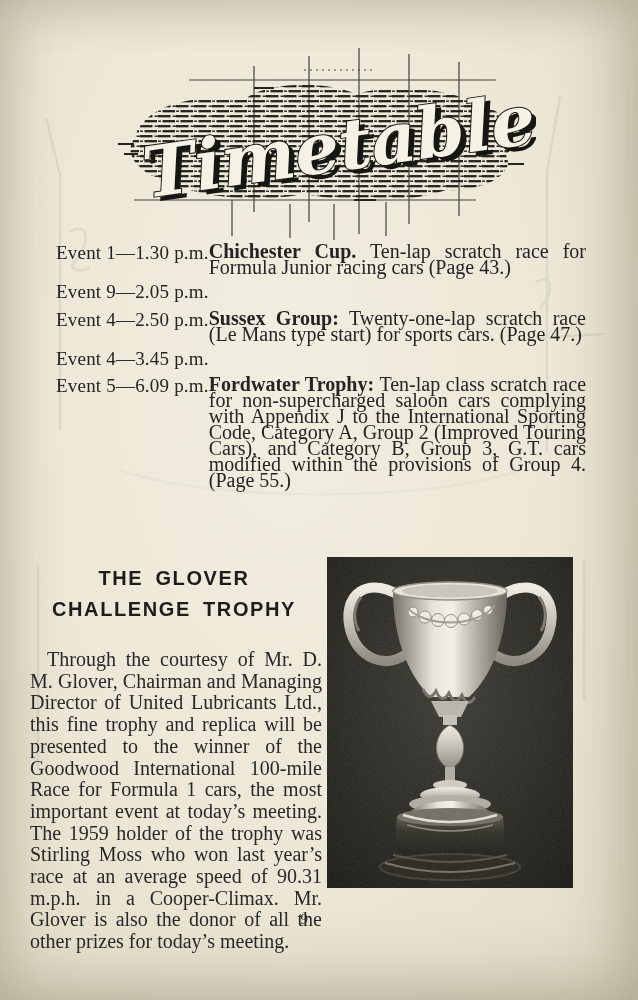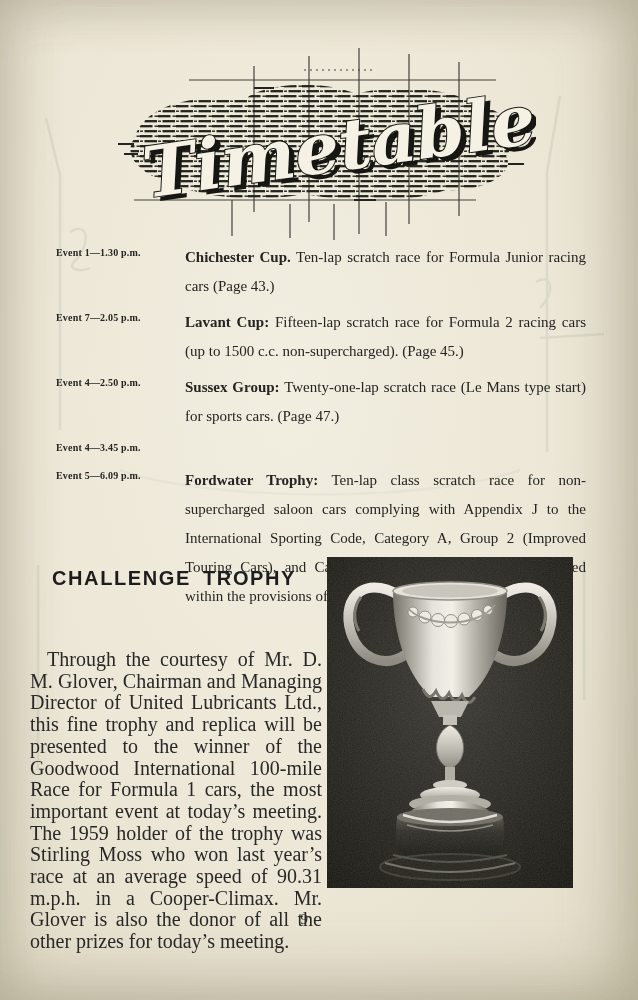--- a/index.html
+++ b/index.html
@@ -9,22 +9,22 @@
     box-shadow: inset -30px 0 55px rgba(105,98,72,.18),
                 inset 0 -34px 60px rgba(105,98,72,.14),
                 inset 22px 0 48px rgba(110,100,75,.12),
                 inset 0 18px 40px rgba(110,100,75,.08);
     font-family:"Liberation Serif", serif;color:#242424;
   }
   .ghosts{position:absolute;left:0;top:0;width:638px;height:1000px;}
   .logo{position:absolute;left:104px;top:44px;width:432px;height:196px;}
   .events{position:absolute;left:56px;top:243px;width:530px;}
   .event-row{display:flex;margin-bottom:7px;}
-  .event-time{flex:0 0 129px;font-weight:bold;font-size:10px;line-height:20.5px;letter-spacing:.2px;white-space:nowrap;}
-  .event-desc{flex:1;font-size:15px;line-height:29px;text-align:justify;}
+  .event-time{flex:0 0 129px;font-weight:normal;font-size:19px;line-height:20.5px;letter-spacing:.2px;white-space:nowrap;}
+  .event-desc{flex:1;font-size:20px;line-height:16px;text-align:justify;}
   .event-title{font-weight:bold;}
   .trophy-heading{
     position:absolute;left:26px;top:563px;width:296px;text-align:center;
     font-family:"Liberation Sans", sans-serif;font-weight:bold;font-size:20px;
     line-height:31px;letter-spacing:1.6px;word-spacing:5px;color:#1d1d1d;
   }
   .trophy-para{
     position:absolute;left:30px;top:649px;width:292px;
     font-size:20px;line-height:21.7px;text-align:justify;text-indent:17px;color:#282828;
   }
@@ -89,37 +89,37 @@
       <text x="37" y="129" fill="#f5f2e5" stroke="#161612" stroke-width="2" paint-order="stroke fill">Timetable</text>
     </g>
   </svg>
 
   <div class="events">
     <div class="event-row">
       <div class="event-time">Event 1—1.30 p.m.</div>
       <div class="event-desc"><span class="event-title">Chichester Cup.</span> <span>Ten-lap scratch race for Formula Junior racing cars (Page 43.)</span></div>
     </div>
     <div class="event-row">
-      <div class="event-time">Event 7—2.05 p.m.</div>
-      <div class="event-desc"><span class="event-title">Lavant Cup:</span> <span>Fifteen-lap scratch race for Formula 2 racing cars (up to 1500 c.c. non-supercharged). (Page 45.)</span></div>
+      <div class="event-time">Event 9—2.05 p.m.</div>
     </div>
     <div class="event-row">
       <div class="event-time">Event 4—2.50 p.m.</div>
       <div class="event-desc"><span class="event-title">Sussex Group:</span> <span>Twenty-one-lap scratch race (Le Mans type start) for sports cars. (Page 47.)</span></div>
     </div>
     <div class="event-row">
       <div class="event-time">Event 4—3.45 p.m.</div>
     </div>
     <div class="event-row">
       <div class="event-time">Event 5—6.09 p.m.</div>
       <div class="event-desc"><span class="event-title">Fordwater Trophy:</span> <span>Ten-lap class scratch race for non-supercharged saloon cars complying with Appendix J to the International Sporting Code, Category A, Group 2 (Improved Touring Cars), and Category B, Group 3, G.T. cars modified within the provisions of Group 4. (Page 55.)</span></div>
     </div>
   </div>
 
   <div class="trophy-heading">
+    <div>THE GLOVER</div>
     <div>CHALLENGE TROPHY</div>
   </div>
 
   <div class="trophy-para">Through the courtesy of Mr. D. M. Glover, Chairman and Managing Director of United Lubricants Ltd., this fine trophy and replica will be presented to the winner of the Goodwood International 100-mile Race for Formula 1 cars, the most important event at today’s meeting. The 1959 holder of the trophy was Stirling Moss who won last year’s race at an average speed of 90.31 m.p.h. in a Cooper-Climax. Mr. Glover is also the donor of all the other prizes for today’s meeting.</div>
 
   <svg class="photo" viewBox="0 0 246 331">
     <defs>
       <radialGradient id="pbg" cx="50%" cy="40%" r="75%">
         <stop offset="0%" stop-color="#383731"></stop>
         <stop offset="60%" stop-color="#24231d"></stop>

